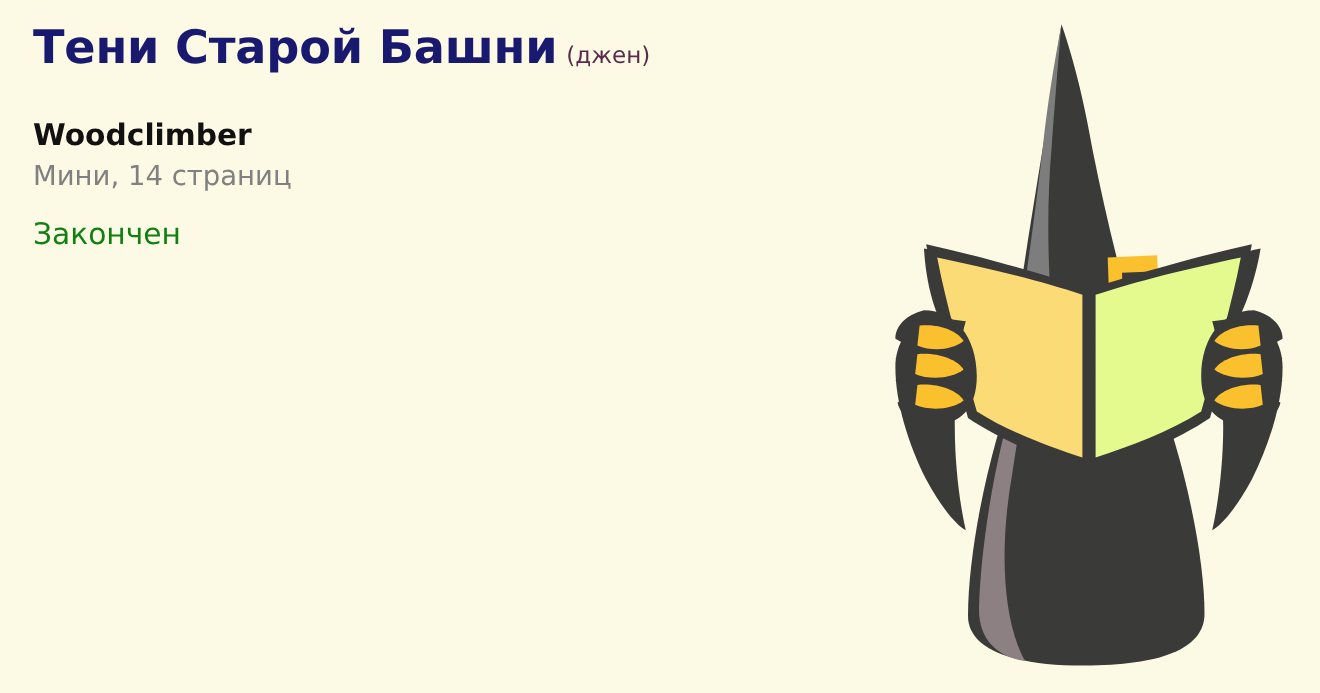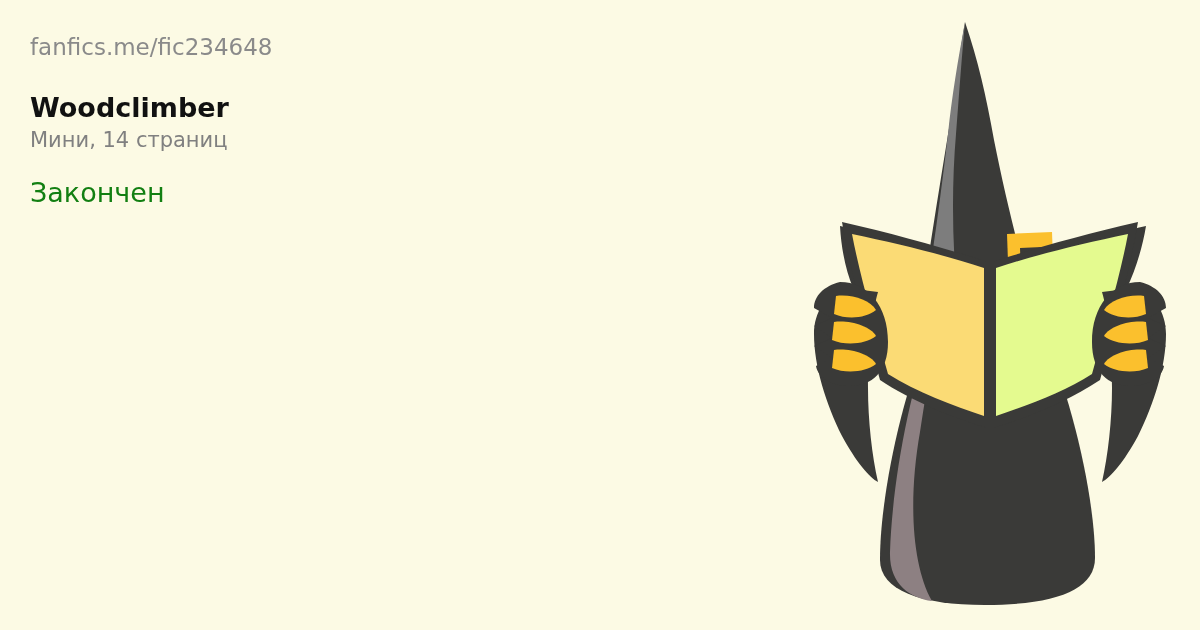--- a/index.html
+++ b/index.html
@@ -54,34 +54,34 @@
     font-size: 23px;
     color: #8A8A8A;
     margin-top: 13px;
     line-height: 1.1;
   }
   #fic-author {
     font-family: "DejaVu Sans", "Liberation Sans", sans-serif;
     font-size: 27px;
     font-weight: bold;
     color: #111111;
-    margin-top: 33px;
+    margin-top: 45px;
     line-height: 1.1;
   }
   #fic-tags {
     font-family: "DejaVu Sans", "Liberation Sans", sans-serif;
     font-size: 27px;
     color: #808080;
     margin-top: 26px;
     line-height: 1.32;
     max-width: 712px;
   }
   #fic-size {
     font-family: "DejaVu Sans", "Liberation Sans", sans-serif;
-    font-size: 21px;
+    font-size: 25px;
     color: #808080;
     margin-top: 4px;
     line-height: 1.32;
   }
   #fic-status {
     font-family: "DejaVu Sans", "Liberation Sans", sans-serif;
     font-size: 27px;
     color: #127F12;
     margin-top: 20px;
     line-height: 1.32;
@@ -99,22 +99,24 @@
     height: 630px;
   }
 </style>
 </head>
 <body>
 
 <div id="card">
 
   <div id="text-column">
 
+    <div id="title-row">
+      <span id="fic-title">Тени Старой Башни</span><span id="fic-rating">(джен)</span>
+    </div>
 
-    <div id="fic-url">fanfics.me/fic234648</div>
 
     <div id="fic-author">Woodclimber</div>
 
 
     <div id="fic-size">Мини, 14 страниц</div>
 
     <div id="fic-status">Закончен</div>
 
   </div>
 

